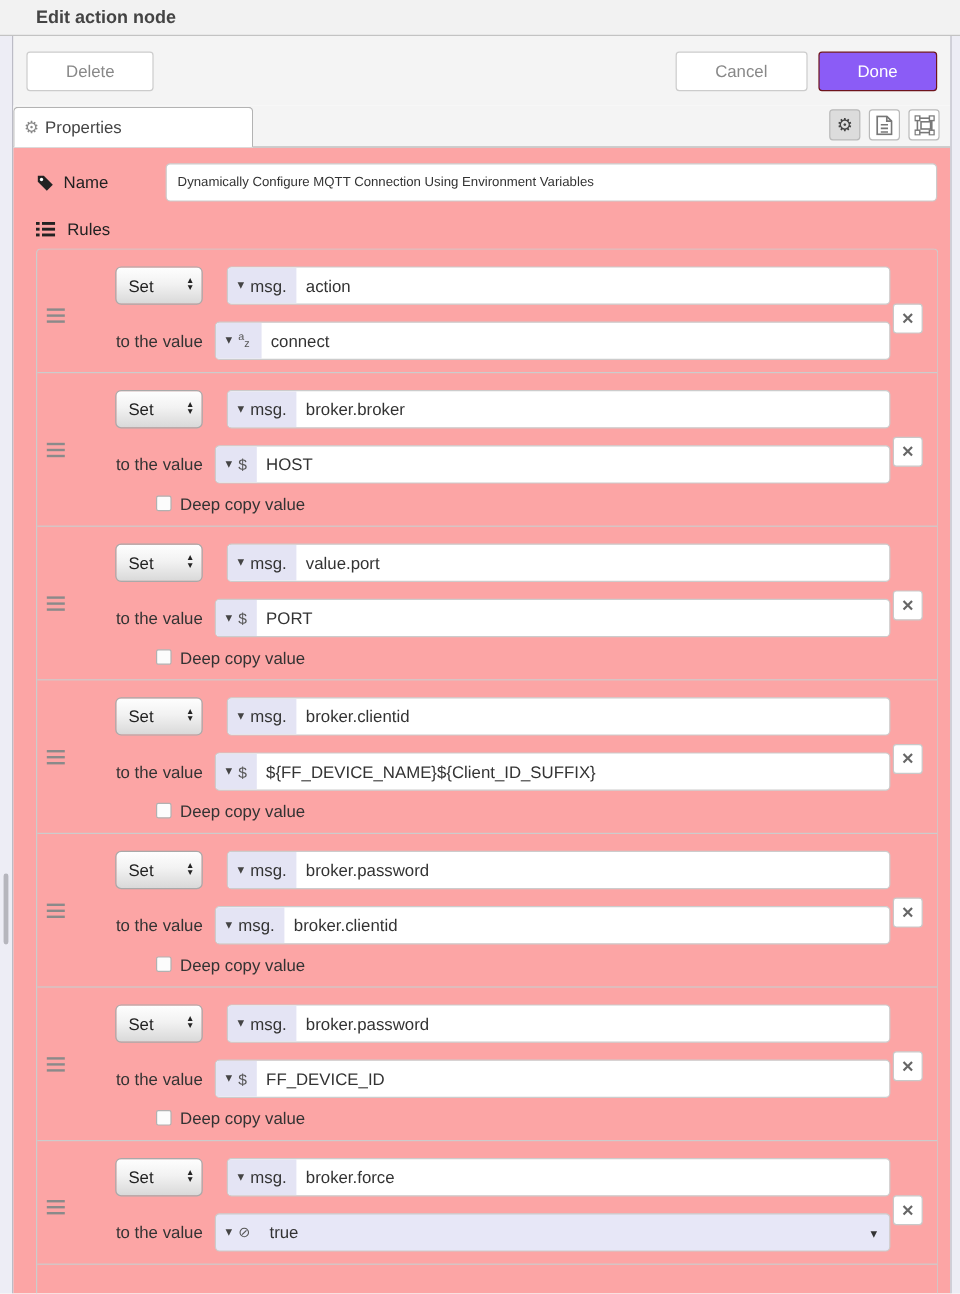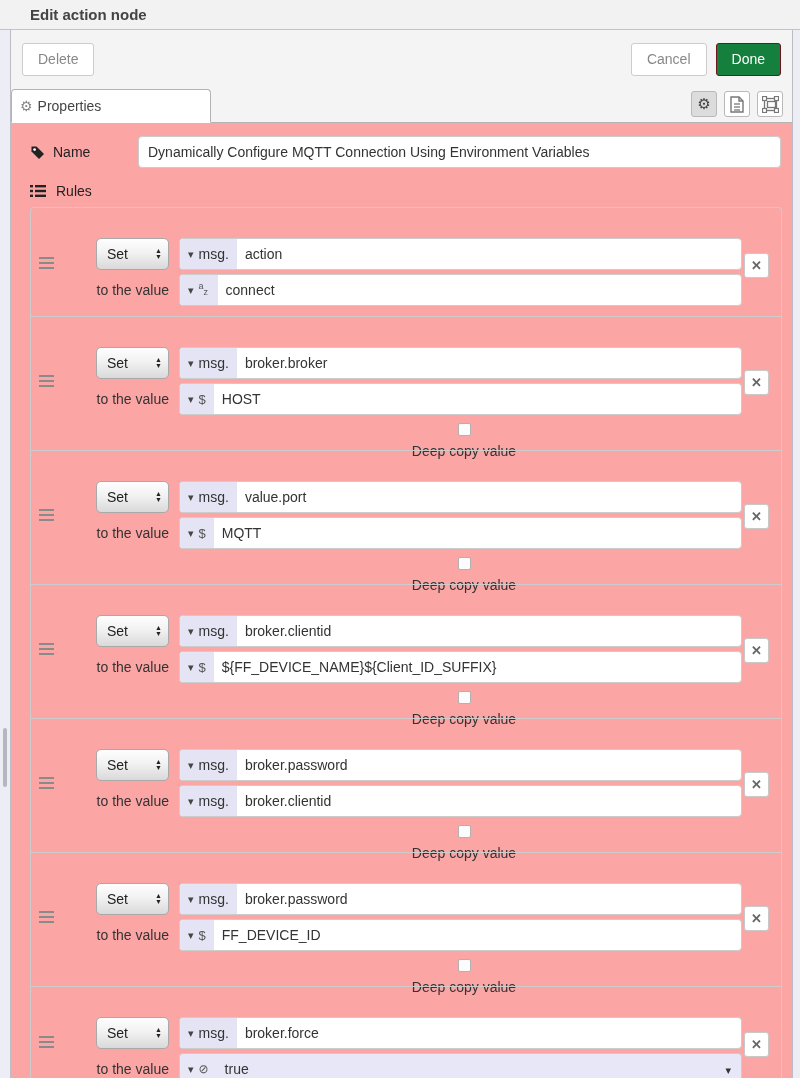--- a/index.html
+++ b/index.html
@@ -18,23 +18,23 @@
   .edge-right { width:8px; border-left:1px solid #bcbcc6; }
   .scroll-thumb { position:absolute; left:3px; top:698px; width:4px; height:59px;
     background:#b6b6bd; border-radius:2px; }
 
   .main { flex:1; display:flex; flex-direction:column; background:#fff; min-width:0; }
 
   
   .toolbar { height:58px; background:#f4f4f4; display:flex; align-items:center;
     padding:0 11px; gap:9px; }
   .btn { height:33px; border:1px solid #ccc; border-radius:3px; background:#fff;
-    font-size:14px; padding:0 15px; color:#888; cursor:pointer;
+    font-size:14px; padding:0 32px; color:#888; cursor:pointer;
     font-family:"Liberation Sans", sans-serif; }
-  .btn-done { background:#15803d; border-color:#6e141c; color:#fff; }
+  .btn-done { background:#8b5cf6; border-color:#6e141c; color:#fff; }
   .spacer { flex:1; }
 
   
   .tabrow { height:35px; background:#f4f4f4; border-bottom:1px solid #b3b3b3;
     display:flex; align-items:flex-end; position:relative; }
   .tab { height:34px; width:200px; background:#fff; border:1px solid #b3b3b3;
     border-bottom:1px solid #fff; border-radius:4px 4px 0 0; margin-bottom:-1px;
     display:flex; align-items:center; gap:5px; padding-left:8px; }
   .tab .tab-label { font-weight:normal; color:#444; }
   .tab .gear-glyph { color:#888; font-size:14px; }
@@ -45,21 +45,21 @@
   .tool.active { background:#dcdcdc; color:#444; }
   .tool .gear-glyph { font-size:15px; }
   .tool svg { display:block; }
 
   
   .content { flex:1; background:#fca5a5; padding:12px 11px 0 19px; overflow:hidden; }
 
   .name-row { display:flex; align-items:center; height:34px; margin-bottom:12px; }
   .fieldlabel { display:flex; align-items:center; gap:7px; width:108px; color:#222; }
   .name-input { flex:1; height:32px; border:1px solid #ccc; border-radius:4px;
-    padding:0 9px; font-size:14px; color:#333;
+    padding:0 9px; font-size:11px; color:#333;
     font-family:"Liberation Sans", sans-serif; }
 
   .rules-label { display:flex; align-items:center; gap:10px; height:20px;
     margin-bottom:6px; color:#222; }
 
   .rules-box { width:752px; height:872px; border:1px solid #ccc; border-bottom:none;
     border-radius:4px 4px 0 0; overflow:hidden; display:flex; flex-direction:column; }
 
   
   .rule { position:relative; padding:14px 39px 10px 58px; }
@@ -70,22 +70,22 @@
   .rule.has-copy .drag { top:55px; }
   .drag i { display:block; width:15px; height:2px; background:#8a8a8a; margin:3px 0; }
 
   .xbtn { position:absolute; right:12px; top:45px; width:25px; height:25px;
     background:#fff; border:1px solid #c9c9c9; border-radius:3px; color:#666;
     font-weight:bold; font-size:13px; line-height:1; cursor:pointer;
     display:flex; align-items:center; justify-content:center; }
   .rule.has-copy .xbtn { top:53px; }
 
   .rrow { display:flex; align-items:center; }
-  .row1 { margin-left:7px; gap:10px;margin-top:16px; }
-  .row2 { margin-top:4px; gap:10px; }
+  .row1 { margin-left:7px; gap:20px; }
+  .row2 { margin-top:14px; gap:10px; }
   .tolabel { width:80px; text-align:right; white-space:nowrap; color:#333; }
 
   .sel { width:73px; height:32px; border:1px solid #a9a9a9; border-radius:5px;
     background:linear-gradient(#fefefe, #f2f2f2 45%, #d9d9d9);
     display:flex; align-items:center; padding-left:10px; cursor:pointer;
     color:#222; flex:0 0 73px; }
   .sel-arrows { margin-left:auto; padding-right:6px; display:flex;
     flex-direction:column; font-size:7px; line-height:6px; color:#222; }
 
   .tinput { flex:1; height:32px; border:1px solid #ccc; border-radius:4px;
@@ -101,21 +101,21 @@
   .tinput.bool .chip { background:transparent; }
   .endcaret { position:absolute; right:10px; top:10px; font-size:11px; color:#333; }
 
   .glyph-env { color:#555; font-size:13px; }
   .glyph-bool { color:#555; font-size:12px; }
   .az { position:relative; width:11px; height:16px; display:inline-block; }
   .az b { position:absolute; font-weight:normal; color:#555; font-size:9px; line-height:1; }
   .az b:first-child { top:0; left:0; }
   .az b:last-child { bottom:1px; left:5px; }
 
-  .row3 { margin-top:8px; margin-left:97px; height:17px; gap:7px;flex-direction:column; }
+  .row3 { margin-top:8px; margin-left:41px; height:17px; gap:7px; }
   .cb { width:13px; height:13px; border:1px solid #b1b1b1; border-radius:2px;
     background:#fcfcfc; flex:0 0 13px; cursor:pointer; }
   .cblabel { color:#333; }
 
   .icon-svg { display:block; }
 </style>
 </head>
 <body>
 
 <div class="titlebar">
@@ -290,21 +290,21 @@
         <span class="tval">value.port</span>
       </div>
     </div>
     <div class="rrow row2">
       <span class="tolabel">to the value</span>
       <div class="tinput val">
         <span class="chip">
           <span class="caret">▾</span>
         <span class="glyph-env">$</span>
                   </span>
-        <span class="tval">MQTT</span>
+        <span class="tval">PORT</span>
       </div>
     </div>
     <div class="rrow row3">
       <span class="cb"></span>
       <span class="cblabel">Deep copy value</span>
     </div>
   </div><div class="rule has-copy">
     <div class="drag">
                 <i></i>
                 <i></i>

